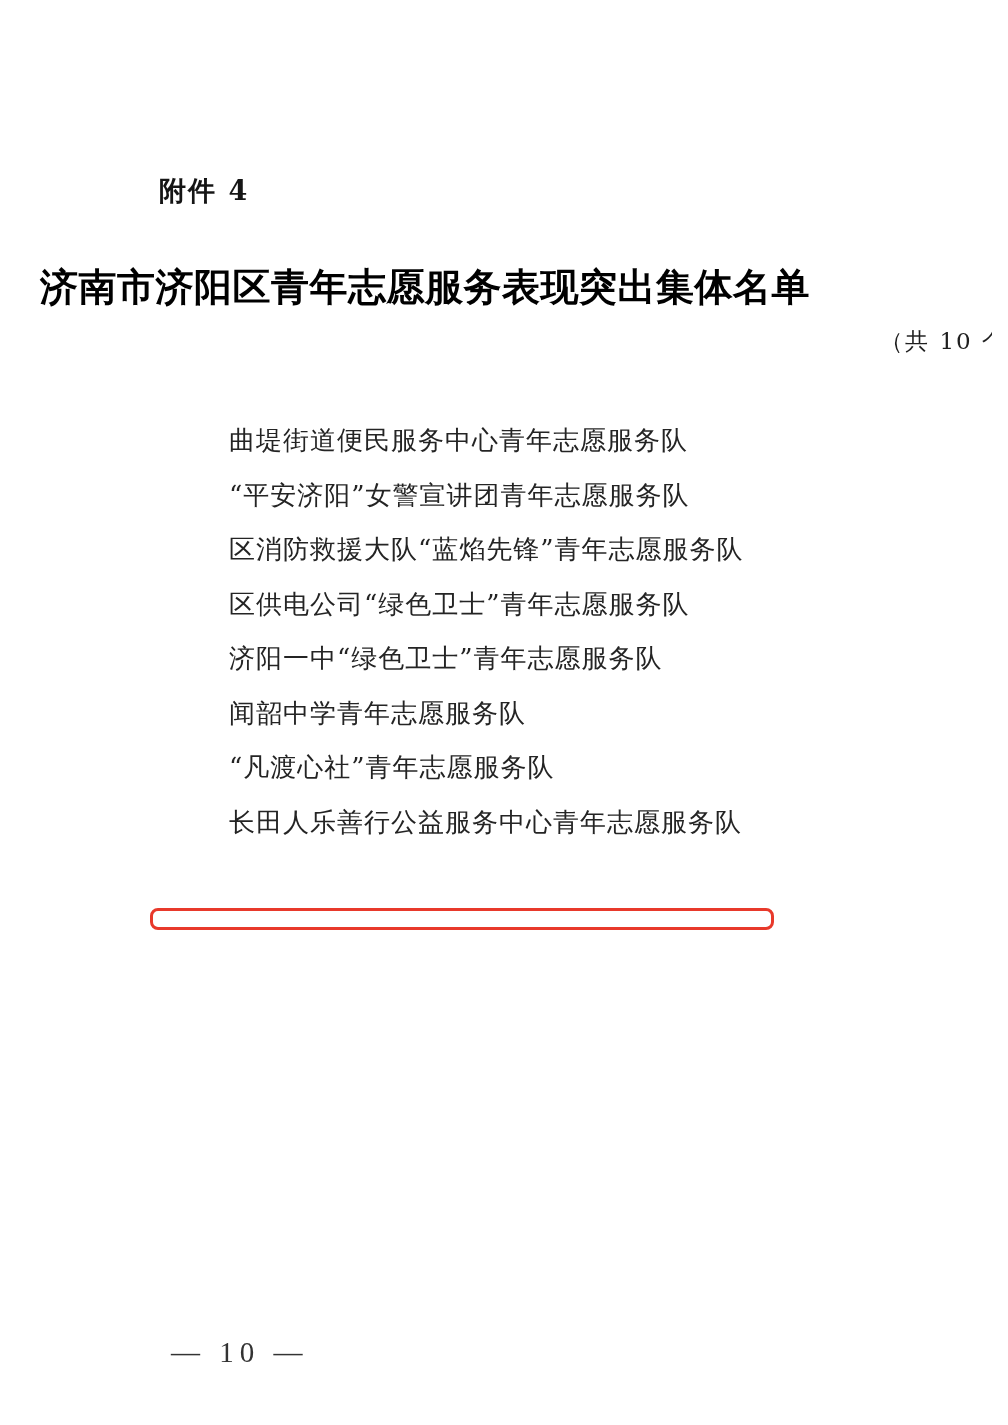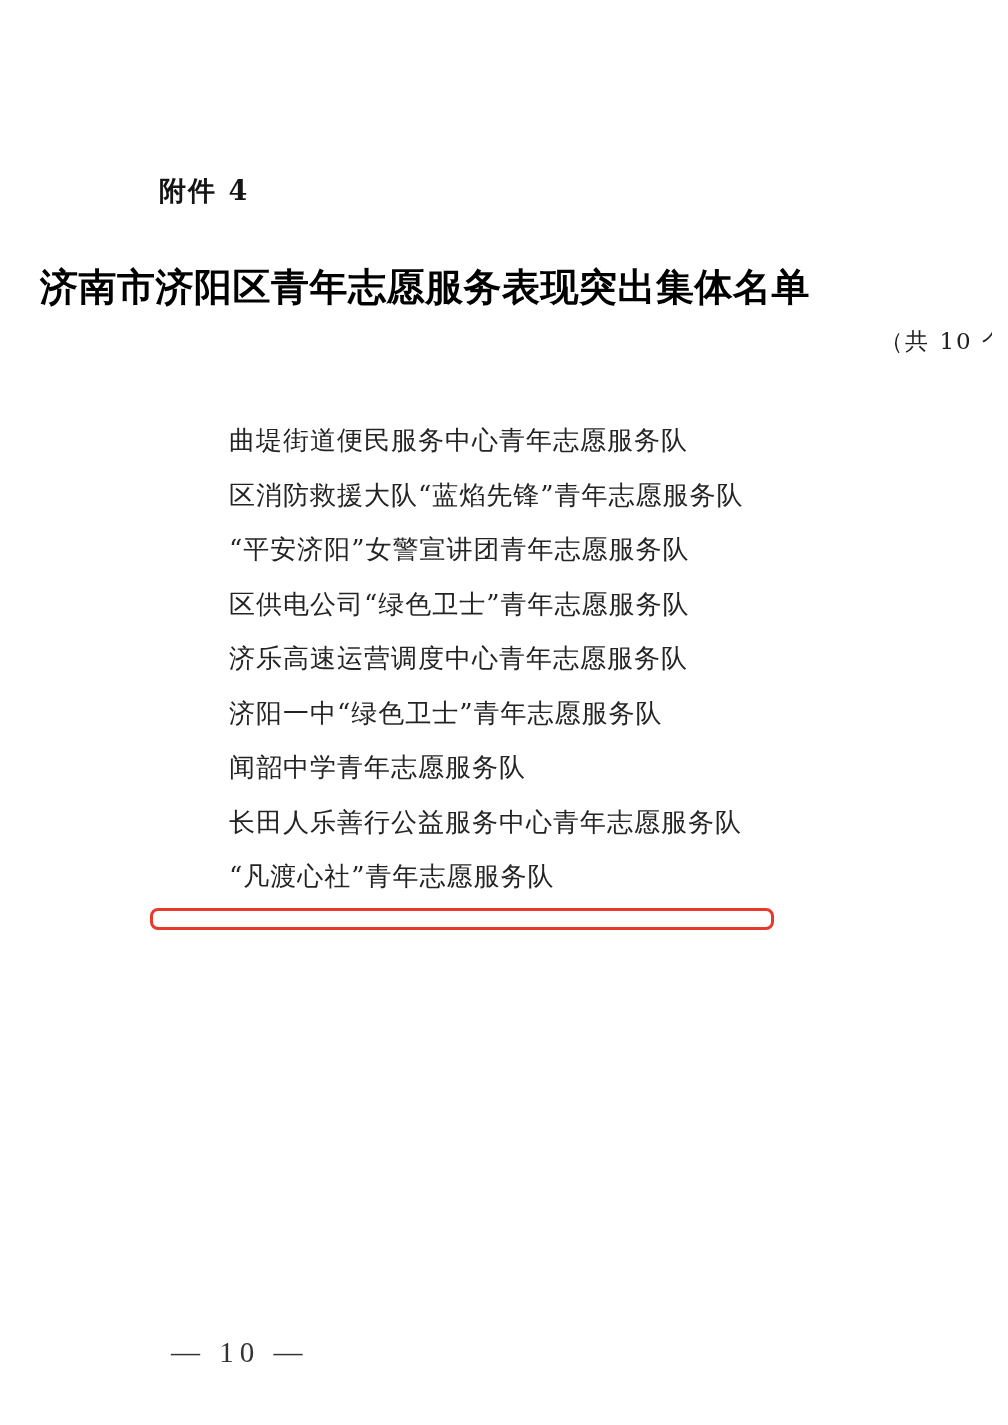--- a/index.html
+++ b/index.html
@@ -84,27 +84,26 @@
 <div class="page">
 
   <div class="attachment-label">附件 4</div>
 
   <div class="doc-title">济南市济阳区青年志愿服务表现突出集体名单</div>
 
   <div class="doc-subtitle">（共 10 个）</div>
 
   <ul class="name-list">
     <li>曲堤街道便民服务中心青年志愿服务队</li>
+    <li>“平安济阳”女警宣讲团青年志愿服务队</li>
     <li>区消防救援大队“蓝焰先锋”青年志愿服务队</li>
-    <li>“平安济阳”女警宣讲团青年志愿服务队</li>
     <li>区供电公司“绿色卫士”青年志愿服务队</li>
-    <li>济乐高速运营调度中心青年志愿服务队</li>
     <li>济阳一中“绿色卫士”青年志愿服务队</li>
     <li>闻韶中学青年志愿服务队</li>
+    <li>“凡渡心社”青年志愿服务队</li>
     <li>长田人乐善行公益服务中心青年志愿服务队</li>
-    <li>“凡渡心社”青年志愿服务队</li>
   </ul>
 
   <div class="red-underline"></div>
 
   <div class="page-footer">— 10 —</div>
 
 </div>
 
 </body></html>

